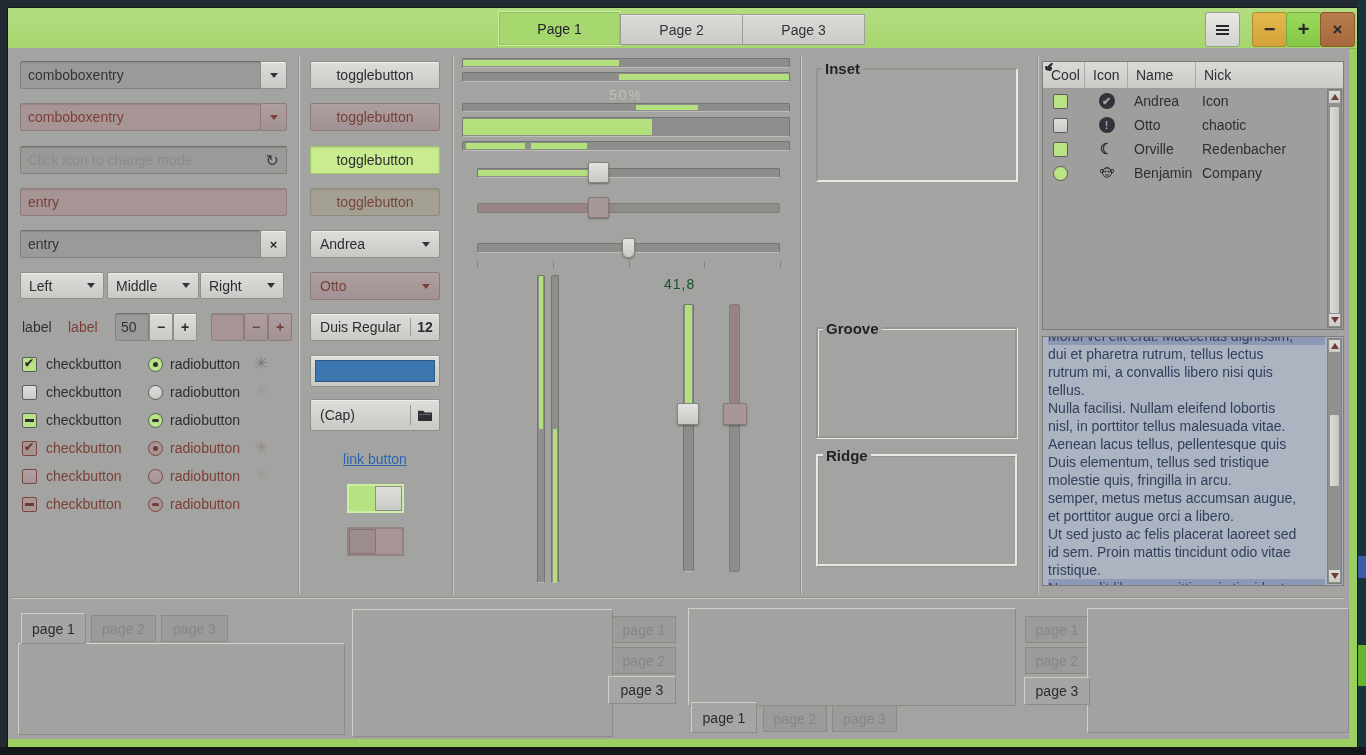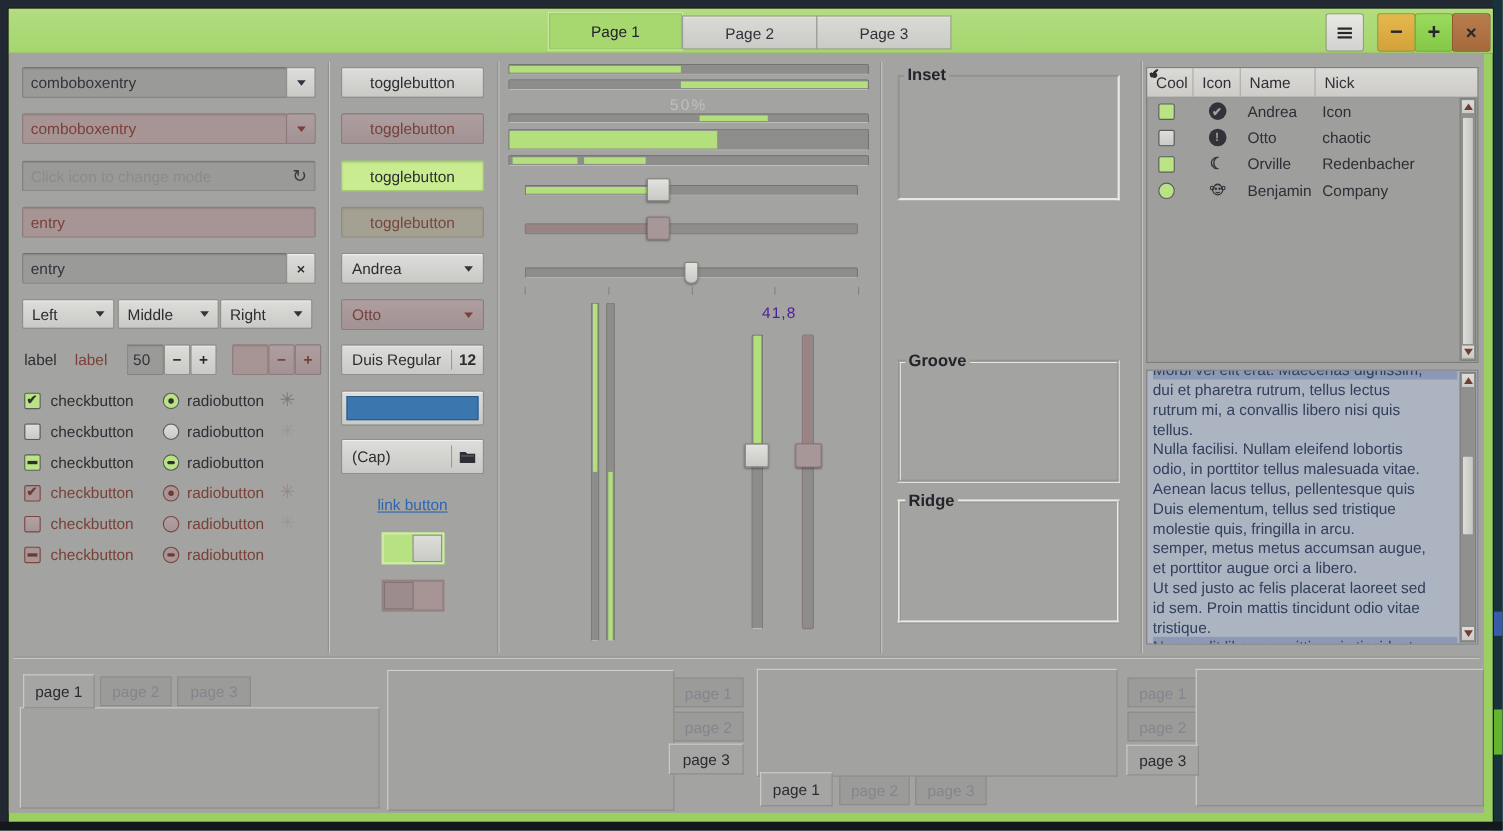--- a/index.html
+++ b/index.html
@@ -47,21 +47,21 @@
   .spinner{position:absolute;color:#6f6f6d;font-size:17px;line-height:16px}
   
   .ptrough{position:absolute;background:#8d8d8b;border:1px solid #747470;border-bottom-color:#bcbcb8;border-radius:2px;overflow:hidden;box-sizing:border-box}
   .ptrough .fill{position:absolute;top:1px;bottom:1px;background:#b3df7d}
   .ptrough.vert .fill{left:1px;right:1px;top:auto;bottom:auto}
   .ptrough.mauve .fill{background:#9b8384}
   .handle{position:absolute;background:linear-gradient(#e2e2de,#c8c8c4);border:1px solid #86867f;border-radius:2px;box-shadow:0 1px 2px rgba(0,0,0,.35);box-sizing:border-box}
   .handle.dis{background:#a89798;border-color:#8a7878}
   .tick{position:absolute;top:0;width:1px;height:7px;background:#82827e}
   .biglabel{position:absolute;color:#bfbfbb;letter-spacing:2px;text-align:center}
-  .graylabel{position:absolute;color:#4c1d95;letter-spacing:1px;text-align:right}
+  .graylabel{position:absolute;color:#14532d;letter-spacing:1px;text-align:left}
   
   .frame{position:absolute;box-sizing:border-box}
   .f-inset{border:2px inset #e8e8e4}
   .f-outset{border:2px outset #e8e8e4}
   .f-groove{border:3px groove #e8e8e4}
   .f-ridge{border:3px ridge #e8e8e4}
   .flabel{position:absolute;top:-10px;left:4px;background:#a3a3a1;padding:0 3px;font-weight:bold;color:#23232b;font-size:15px}
   
   .switch{position:absolute;box-sizing:border-box}
   .switch.on{background:#b7e282;border:2px solid #cdeca4}
@@ -394,21 +394,21 @@
     </div>
 
     <div class="tv" style="left:1034px;top:288px;width:302px;height:250px">
       <div class="tvtext">
         <div style="margin-top:-10px">
           <div class="selline">Morbi vel elit erat. Maecenas dignissim,</div>
           <div>dui et pharetra rutrum, tellus lectus</div>
           <div>rutrum mi, a convallis libero nisi quis</div>
           <div>tellus.</div>
           <div>Nulla facilisi. Nullam eleifend lobortis</div>
-          <div>odio, in porttitor tellus malesuada vitae.</div>
+          <div>nisl, in porttitor tellus malesuada vitae.</div>
           <div>Aenean lacus tellus, pellentesque quis</div>
           <div>Duis elementum, tellus sed tristique</div>
           <div>molestie quis, fringilla in arcu.</div>
           <div>semper, metus metus accumsan augue,</div>
           <div>et porttitor augue orci a libero.</div>
           <div>Ut sed justo ac felis placerat laoreet sed</div>
           <div>id sem. Proin mattis tincidunt odio vitae</div>
           <div>tristique.</div>
           <div class="selline">Nunc velit libero, sagittis quis tincidunt</div>
         </div>

